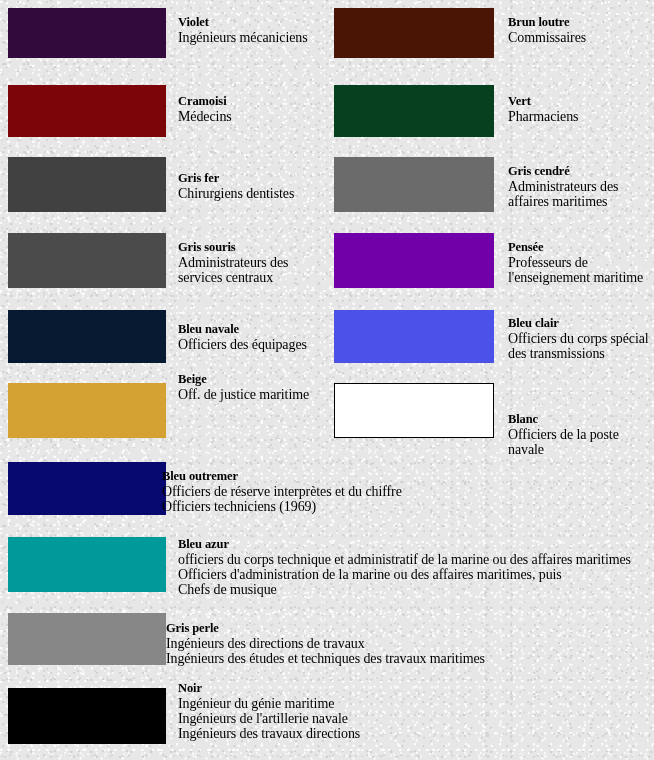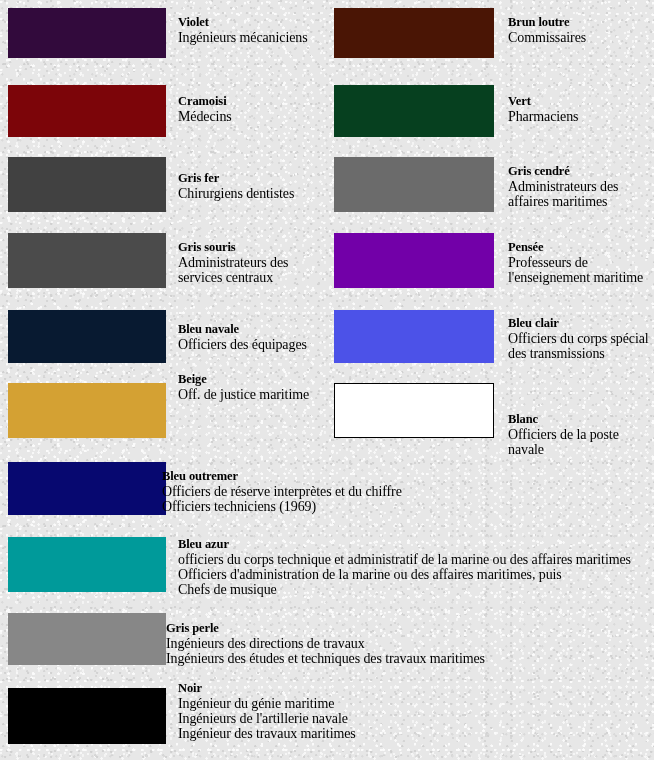--- a/index.html
+++ b/index.html
@@ -214,16 +214,16 @@
         <div class="corps-line">Ingénieurs des directions de travaux</div>
         <div class="corps-line">Ingénieurs des études et techniques des travaux maritimes</div>
       </div>
     </div>
     <div class="entry" style="left: 0px; top: 0px; width: 654px; height: 0px;">
       <div class="swatch" title="Noir" style="left: 8px; top: 688px; width: 158px; height: 56px; background-color: rgb(0, 0, 0);"></div>
       <div class="text-block" style="left: 178px; top: 681px;">
         <div class="colour-name">Noir</div>
         <div class="corps-line">Ingénieur du génie maritime</div>
         <div class="corps-line">Ingénieurs de l'artillerie  navale</div>
-        <div class="corps-line">Ingénieur des travaux maritimes</div>
+        <div class="corps-line">Ingénieurs des travaux directions</div>
       </div>
     </div>
   </div>
 
 </body></html>

